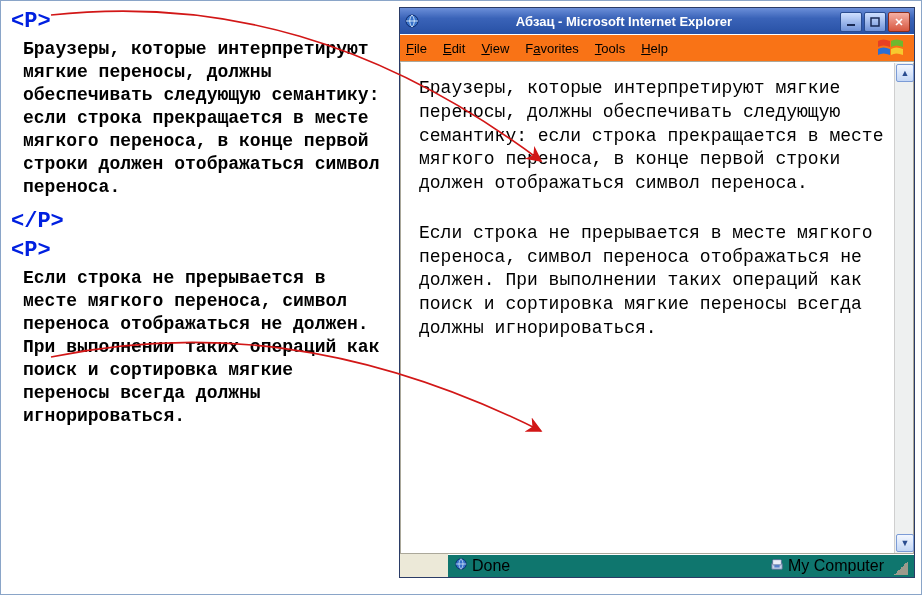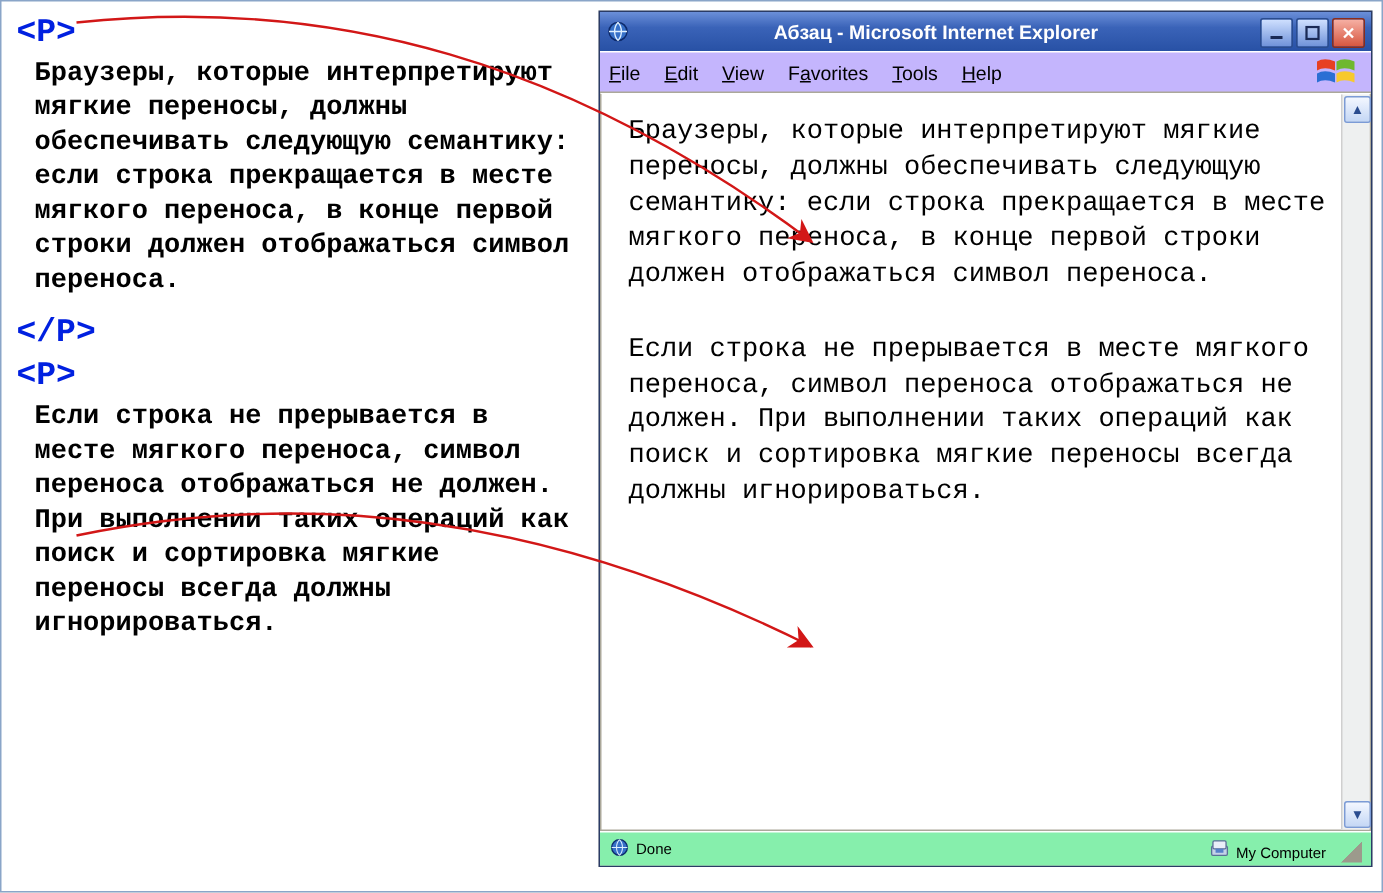--- a/index.html
+++ b/index.html
@@ -72,21 +72,21 @@
     width: 20px; height: 18px;
     background: linear-gradient(180deg,#cfe0ff,#6f92d9);
     border: 1px solid #2a4c8f;
     border-radius: 2px;
     display:flex;align-items:center;justify-content:center;
     color:#1a2a55;
     font-size:11px;
   }
   .menubar {
     height: 26px;
-    background: #c4b5fd;
+    background: #f97316;
     border-top: 1px solid #fff;
     border-bottom: 1px solid #aba89a;
     display:flex; align-items:center;
     padding: 0 6px;
     font-size: 13px;
     color:#000;
   }
   .menu-item { margin-right: 16px; }
   .menu-item u { text-decoration: underline; }
   .flag {
@@ -121,24 +121,24 @@
   }
   .sb-btn{
     width:16px;height:16px;margin:1px;
     background:linear-gradient(180deg,#f3f7ff,#c4d7f5);
     border:1px solid #7b9bd6;border-radius:2px;
     display:flex;align-items:center;justify-content:center;
     font-size:9px;color:#2a4c8f;
   }
   .sb-bottom{position:absolute;bottom:0;}
   .statusbar{
-    height:22px;background:#86efac;
+    height:22px;background:#0f766e;
     border-top:1px solid #fff;
     display:flex;align-items:center;
-    padding:0 6px;font-size:10px;color:#000;
+    padding:0 6px;font-size:16px;color:#000;margin-left:48px;
   }
   .statusbar .left{flex:1;display:flex;align-items:center;gap:4px;}
   .statusbar .right{display:flex;align-items:flex-end;gap:4px;}
   .grip{
     width:14px;height:14px;margin-left:6px;
     background:
       linear-gradient(135deg,transparent 50%,#9c9a8c 50%);
   }
   .svg-overlay{
     position:absolute;

